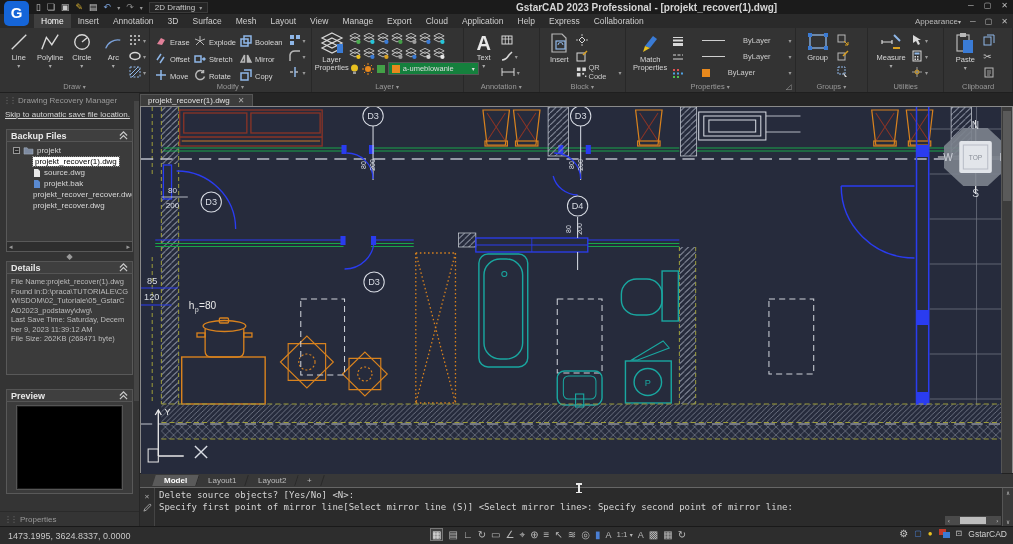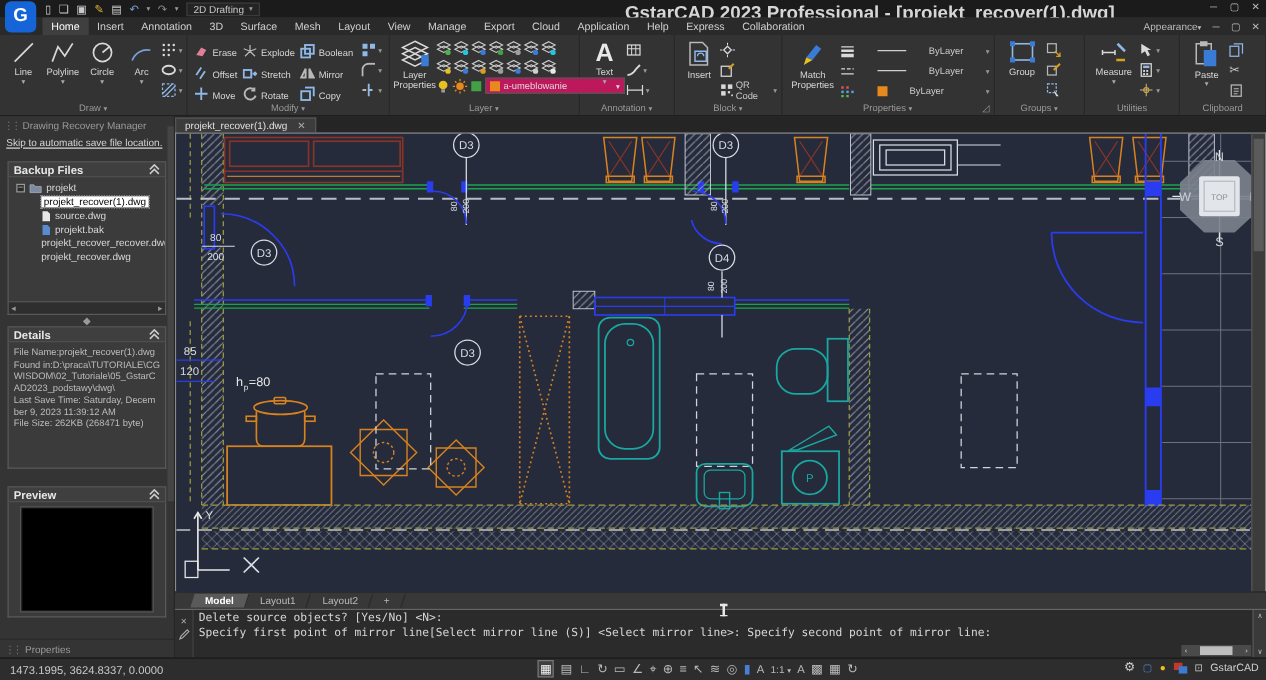--- a/index.html
+++ b/index.html
@@ -6,21 +6,21 @@
   body { font-family:"Liberation Sans", sans-serif; background:#000; }
   .app { position:relative; width:1013px; height:544px; background:#333; overflow:hidden; color:#ccc; }
 
   
   .titlebar { height:14px; background:#1b1b1b; display:flex; align-items:center; position:relative; }
   .logo { position:absolute; left:4px; top:1px; width:25px; height:25px; background:#1565d8; border-radius:5px; color:#fff; font-weight:bold; font-size:15px; text-align:center; line-height:24px; z-index:10; }
   .qat { display:flex; align-items:center; gap:6px; margin-left:36px; font-size:9px; color:#c9c9c9; }
   .qat span { cursor:default; }
   .qat .chev { font-size:6px; color:#999; }
   .workspace-box { display:flex; align-items:center; gap:4px; border:1px solid #3a3a3a; background:#242424; padding:0 5px; height:11px; font-size:8px; color:#c9c9c9; }
-  .win-title { position:absolute; left:500px; top:2px; font-size:15px; font-weight:bold; color:#d6d6d6; white-space:nowrap; }
+  .win-title { position:absolute; left:516px; top:2px; font-size:10px; font-weight:bold; color:#d6d6d6; white-space:nowrap; }
   .winctl { position:absolute; right:5px; top:1px; display:flex; gap:10px; font-size:8px; color:#bbb; }
 
   
   .menubar { height:14px; background:#2a2a2a; display:flex; align-items:center; font-size:8.5px; color:#cfcfcf; position:relative; }
   .menubar .tab { padding:1px 7px; height:14px; line-height:13px; cursor:default; }
   .menubar .tab.active { background:#3f3f3f; color:#fff; }
   .menubar .tabs { display:flex; margin-left:34px; }
   .menu-right { position:absolute; right:5px; display:flex; gap:9px; align-items:center; font-size:8px; color:#bbb; }
 
   
@@ -32,21 +32,21 @@
   .bigbtn svg { margin-bottom:2px; }
   .bigbtn .chev { font-size:6px; color:#aaa; }
   .sbtn { display:flex; align-items:flex-end; gap:3px; font-size:7.5px; color:#d6d6d6; height:16px; padding:0 2px; cursor:default; }
   .minicol { display:flex; flex-direction:column; justify-content:flex-start; gap:2px; padding-top:3px; }
   .mini { display:flex; align-items:center; gap:2px; font-size:8px; color:#c9c9c9; height:14px; }
   .mini .chev { font-size:6px; color:#999; }
   .ic { stroke:#d9d9d9; fill:none; stroke-width:1.5; }
   .grid3 { display:grid; grid-template-rows:repeat(3,17px); grid-auto-flow:column; padding-top:1px; }
   .lgrid { display:grid; grid-template-columns:repeat(7,13px); grid-template-rows:14px 14px; gap:1px; padding-top:2px; }
   .lrow { display:flex; align-items:center; gap:2px; height:15px; }
-  .ldrop { display:flex; align-items:center; gap:3px; background:#be185d; border:1px solid #555; height:13px; padding:0 3px; font-size:7.5px; color:#ddd; width:112px; }
+  .ldrop { display:flex; align-items:center; gap:3px; background:#15803d; border:1px solid #555; height:13px; padding:0 3px; font-size:7.5px; color:#ddd; width:91px; }
   .swatch { width:8px; height:8px; background:#e8891d; display:inline-block; }
   .prow { display:flex; align-items:center; gap:18px; height:15px; font-size:7.5px; color:#ccc; width:120px; }
   .prow .line { flex:1; height:1px; background:#cfcfcf; }
   .prow .chev { font-size:6px; color:#999; }
 
   
   .main { display:flex; height:433px; }
 
   
   .sidebar { width:140px; background:#343434; position:relative; font-size:8px; border-right:1px solid #262626; }

